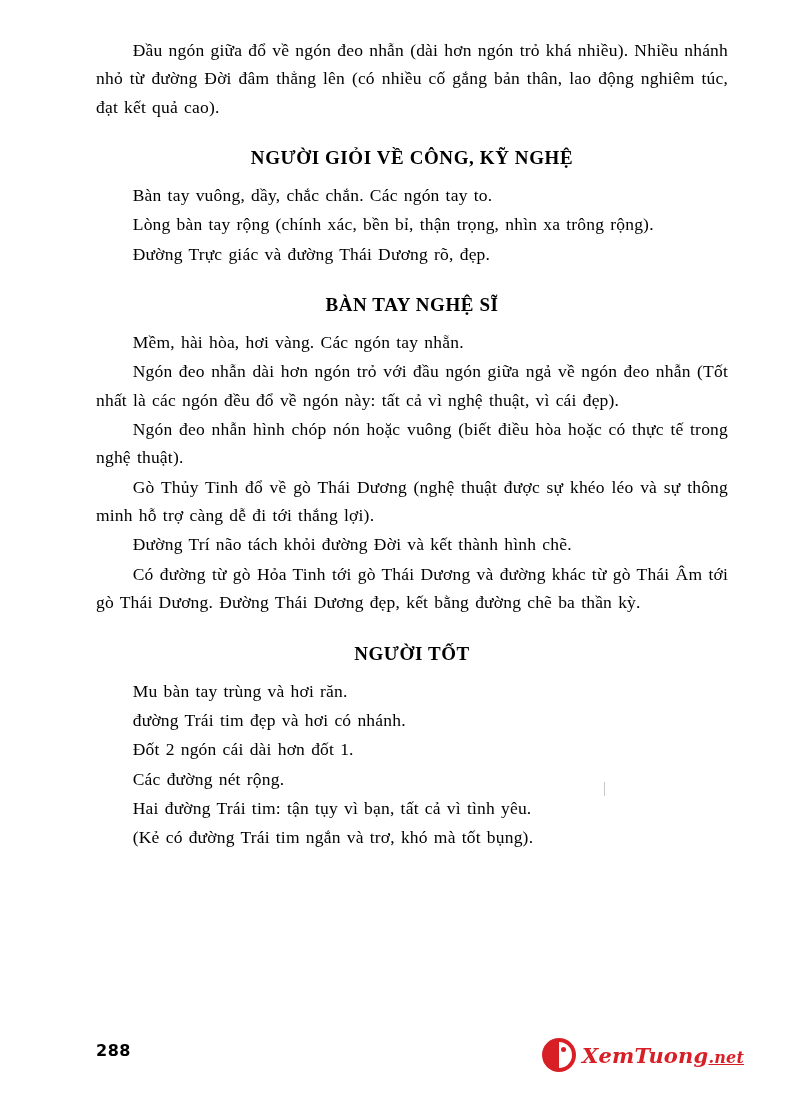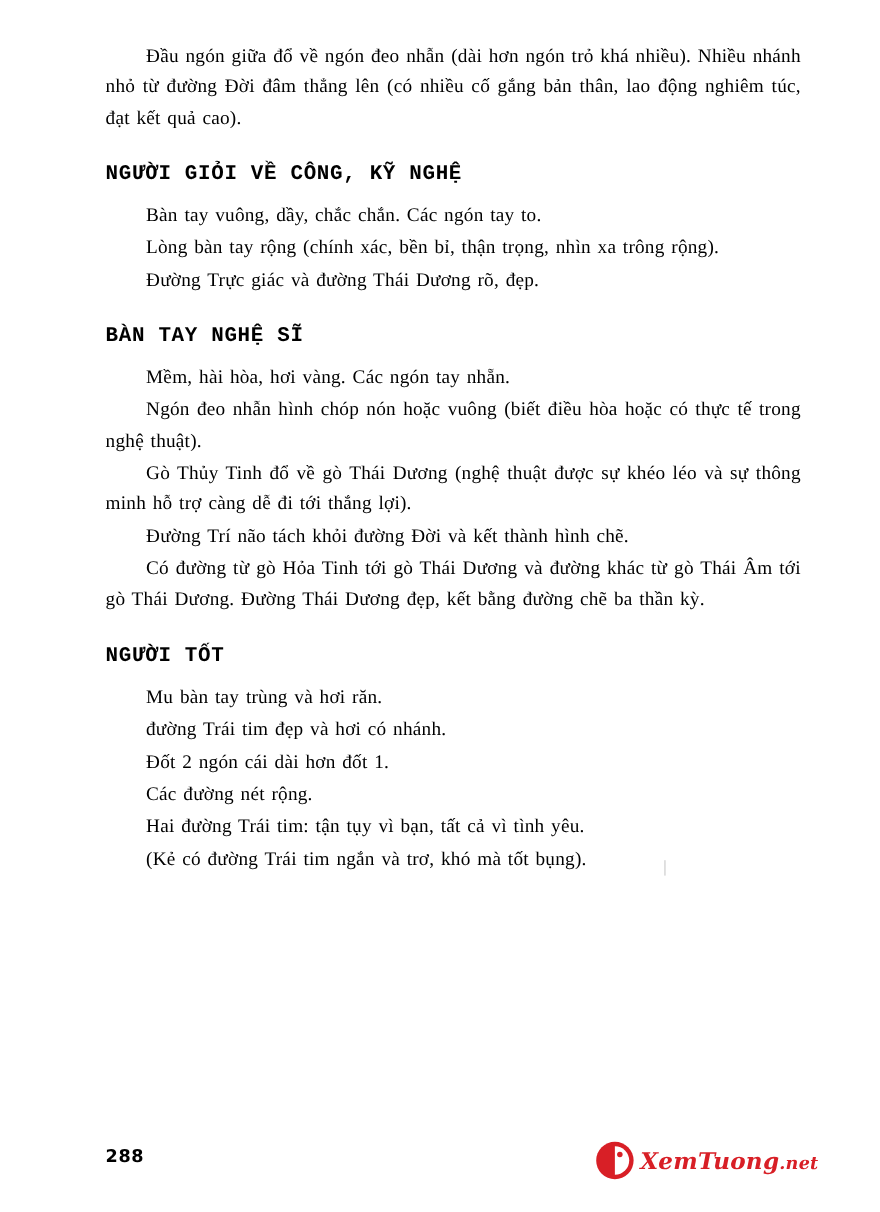--- a/index.html
+++ b/index.html
@@ -31,27 +31,27 @@
   .para {
     font-size: 17.5px;
     line-height: 1.62;
     text-align: justify;
     text-indent: 2.1em;
     margin: 0 0 1px 0;
     letter-spacing: 0.2px;
     word-spacing: 1.5px;
   }
   .heading {
-    font-family: Liberation Mono, monospace;
+    font-family: Liberation Serif, serif;
     font-weight: bold;
     font-size: 19px;
     letter-spacing: 0.6px;
     margin: 26px 0 12px 0;
     text-indent: 0;
-    text-align: left;
+    text-align: center;
   }
   .gap-top {
   }
   .page-number {
     position: absolute;
     left: 96px;
     bottom: 42px;
     font-family: "DejaVu Sans", sans-serif;
     font-size: 16px;
     font-weight: bold;
@@ -97,20 +97,21 @@
   .wm-text {
     font-family: "DejaVu Serif", serif;
     font-style: italic;
     font-weight: bold;
     font-size: 21px;
     color: #d81f26;
     letter-spacing: 0.2px;
   }
   .wm-text .dom {
     font-size: 16px;
+    text-decoration: underline;
   }
   .tick {
     position: absolute;
     right: 195px;
     top: 782px;
     width: 1px;
     height: 14px;
     background: #c8c8c8;
   }
 </style>
@@ -124,20 +125,21 @@
 
     <h2 class="heading">NGƯỜI GIỎI VỀ CÔNG, KỸ NGHỆ</h2>
 
     <p class="para">Bàn tay vuông, dầy, chắc chắn. Các ngón tay to.</p>
     <p class="para">Lòng bàn tay rộng (chính xác, bền bỉ, thận trọng, nhìn xa trông rộng).</p>
     <p class="para">Đường Trực giác và đường Thái Dương rõ, đẹp.</p>
 
     <h2 class="heading">BÀN TAY NGHỆ SĨ</h2>
 
     <p class="para">Mềm, hài hòa, hơi vàng. Các ngón tay nhẵn.</p>
+    <p class="para">Ngón đeo nhẫn dài hơn ngón trỏ với đầu ngón giữa ngả về ngón đeo nhẫn (Tốt nhất là các ngón đều đổ về ngón này: tất cả vì nghệ thuật, vì cái đẹp).</p>
     <p class="para">Ngón đeo nhẫn hình chóp nón hoặc vuông (biết điều hòa hoặc có thực tế trong nghệ thuật).</p>
     <p class="para">Gò Thủy Tinh đổ về gò Thái Dương (nghệ thuật được sự khéo léo và sự thông minh hỗ trợ càng dễ đi tới thắng lợi).</p>
     <p class="para">Đường Trí não tách khỏi đường Đời và kết thành hình chẽ.</p>
     <p class="para">Có đường từ gò Hỏa Tinh tới gò Thái Dương và đường khác từ gò Thái Âm tới gò Thái Dương. Đường Thái Dương đẹp, kết bằng đường chẽ ba thần kỳ.</p>
 
     <h2 class="heading">NGƯỜI TỐT</h2>
 
     <p class="para gap-top">Mu bàn tay trùng và hơi răn.</p>
     <p class="para gap-top">đường Trái tim đẹp và hơi có nhánh.</p>
     <p class="para gap-top">Đốt 2 ngón cái dài hơn đốt 1.</p>

